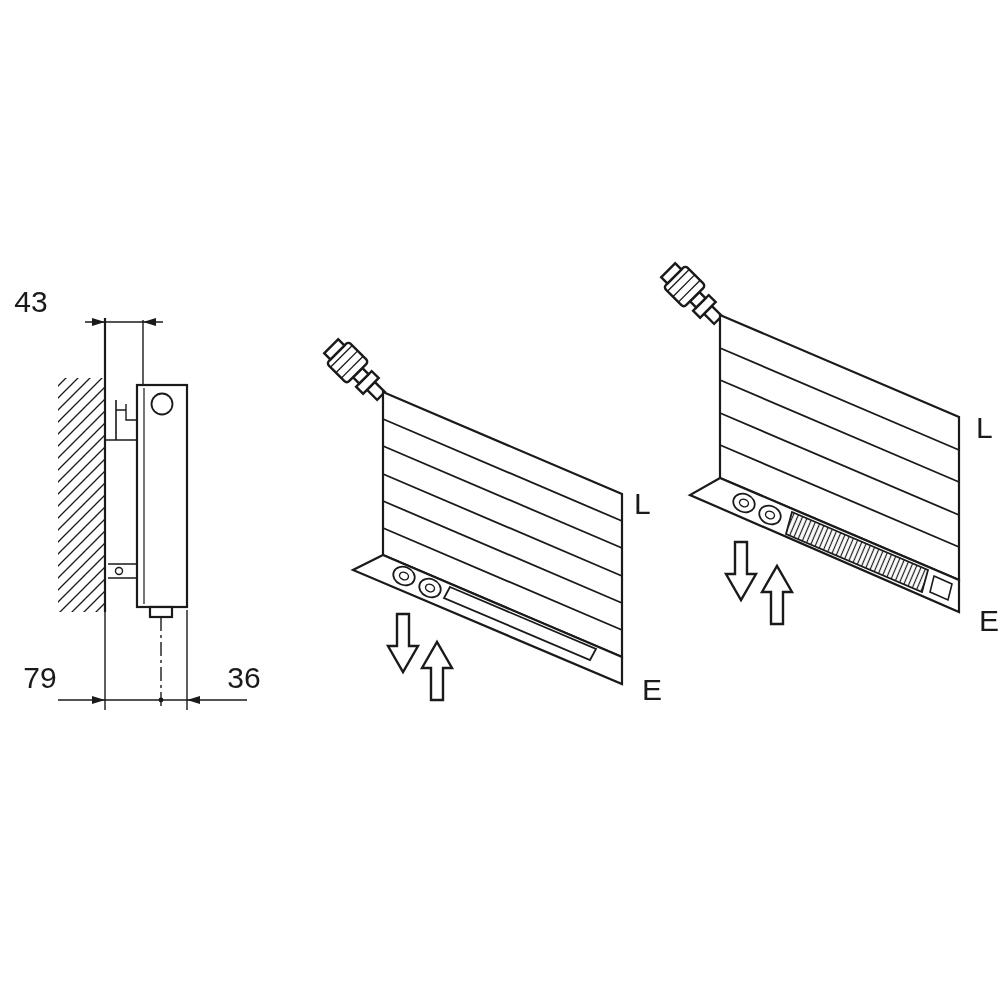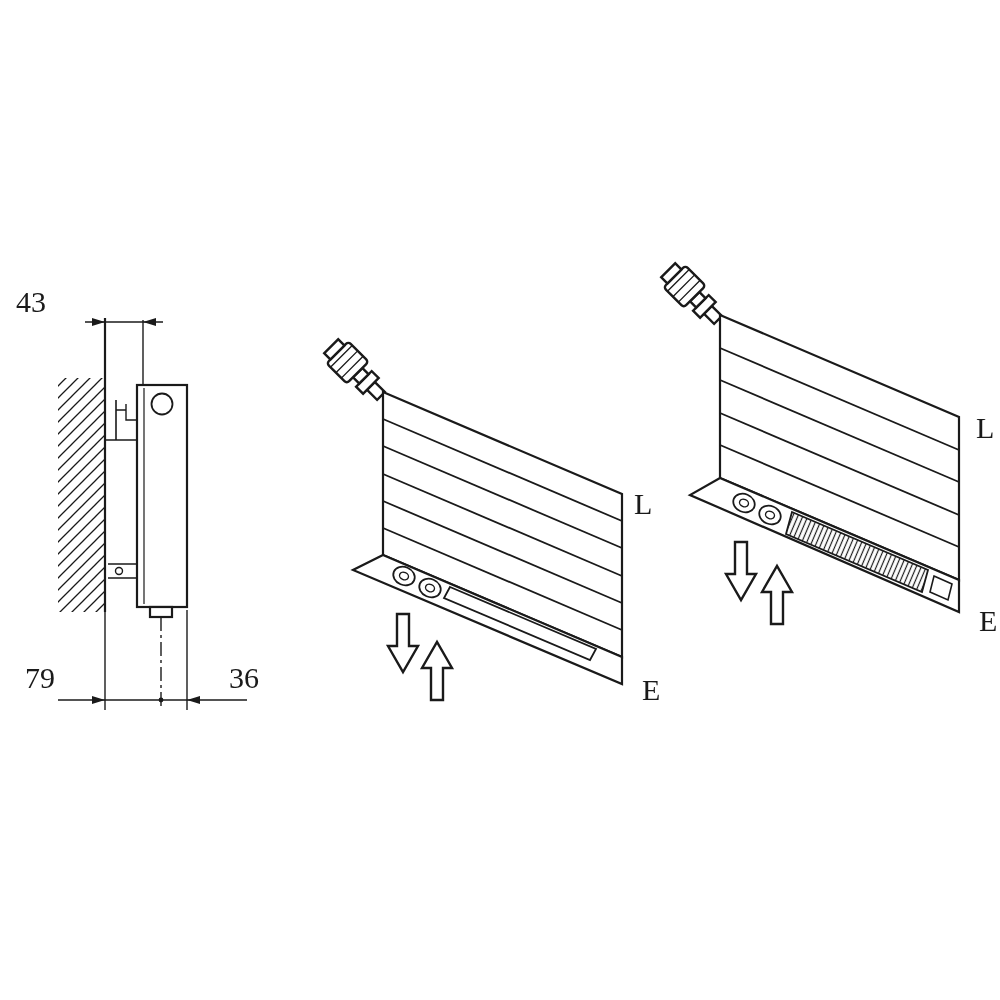--- a/index.html
+++ b/index.html
@@ -1,17 +1,17 @@
 <!DOCTYPE html>
 <html><head>
 <meta charset="utf-8">
 <style>
   html,body{margin:0;padding:0;background:#ffffff;}
   .page{position:relative;width:1000px;height:1000px;background:#ffffff;overflow:hidden;
-        font-family:Liberation Serif, serif;}
+        font-family:Liberation Sans, sans-serif;}
   svg{display:block;}
   .o2{stroke:#1a1a1a;stroke-width:2.2;fill:#ffffff;}
   .l2{stroke:#1a1a1a;stroke-width:2.2;fill:none;}
   .l18{stroke:#1a1a1a;stroke-width:1.8;fill:none;}
   .l16{stroke:#1a1a1a;stroke-width:1.6;fill:#ffffff;}
   .l14{stroke:#1a1a1a;stroke-width:1.4;fill:none;}
   .l12{stroke:#1a1a1a;stroke-width:1.2;fill:none;}
   .ah{fill:#1a1a1a;stroke:none;}
   .cl{stroke-dasharray:14 4 3 4;}
   .blockarrow{stroke:#1a1a1a;stroke-width:2.4;fill:#ffffff;stroke-linejoin:miter;}

